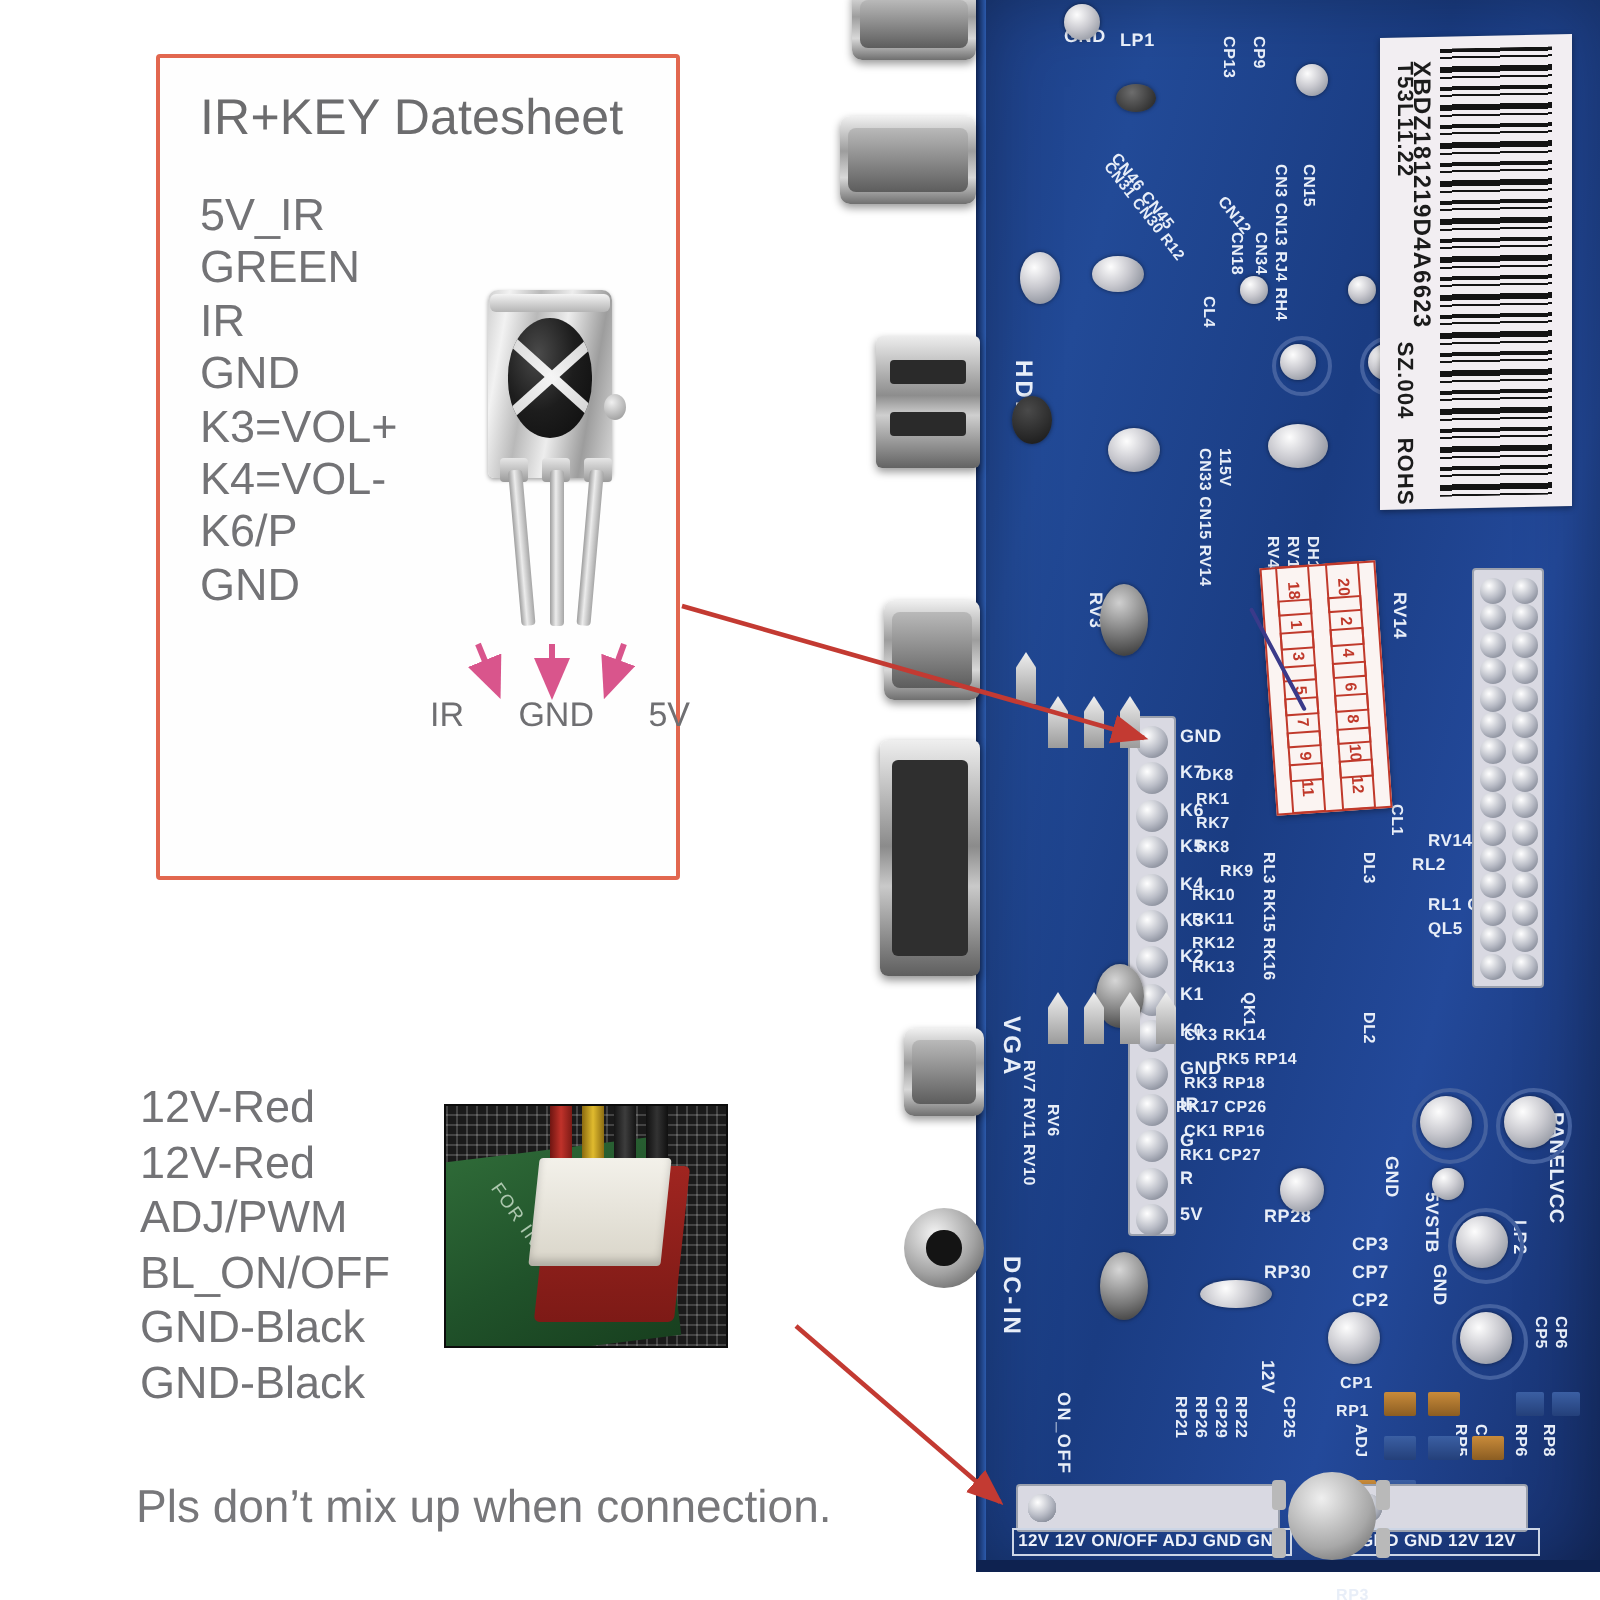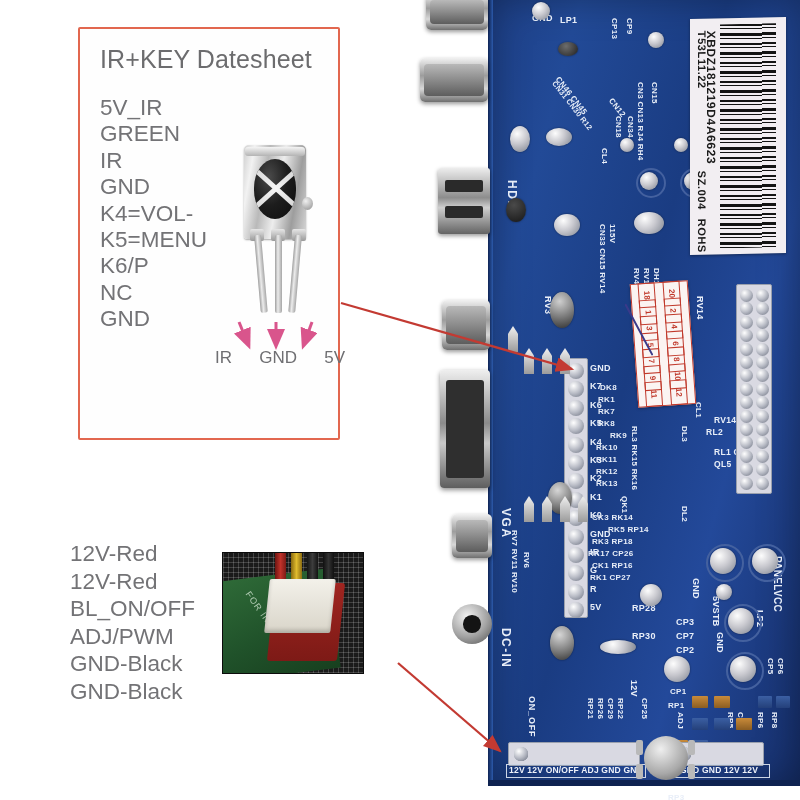--- a/index.html
+++ b/index.html
@@ -468,24 +468,23 @@
     <div class="qc-pen"></div>
   </div>
 
   <div class="ds-box"></div>
   <div class="ds-title">IR+KEY Datesheet</div>
   <div class="ds-list" id="dslist">
       <div>5V_IR</div>
       <div>GREEN</div>
       <div>IR</div>
       <div>GND</div>
+      <div>K3=VOL+</div>
       <div>K4=VOL-</div>
-      <div>K5=MENU</div>
       <div>K6/P</div>
-      <div>NC</div>
       <div>GND</div>
     </div>
 
   <div class="ir-photo">
     <div class="ir-body"></div>
     <div class="ir-lip"></div>
     <div class="ir-dome"></div>
     <div class="ir-knob"></div>
     <div class="ir-leg-top t1"></div>
     <div class="ir-leg-top t2"></div>
@@ -496,39 +495,40 @@
   </div>
   <div class="pin-labels" id="pinlabels">
       <span>IR</span>
       <span>GND</span>
       <span>5V</span>
     </div>
 
   <div class="inv-list" id="invlist">
       <div>12V-Red</div>
       <div>12V-Red</div>
+      <div>ADJ/PWM</div>
       <div>BL_ON/OFF</div>
-      <div>ADJ/PWM</div>
       <div>GND-Black</div>
       <div>GND-Black</div>
     </div>
 
   <div class="inv-photo">
     <div class="inv-mesh"></div>
     <div class="inv-green">
       <div class="inv-green-txt">FOR INVERTER</div>
     </div>
     <div class="wire w1"></div>
     <div class="wire w2"></div>
     <div class="wire w3"></div>
     <div class="wire w4"></div>
     <div class="inv-red"></div>
     <div class="inv-white"></div>
   </div>
 
+  <div class="foot-note">Pls don’t mix up when connection.</div>
 
   <svg class="overlay">
     <defs>
       <marker id="redarrow" markerWidth="9" markerHeight="9" refX="7" refY="3.2" orient="auto">
         <path d="M0,0 L8,3.2 L0,6.4 z" fill="#c33a32"></path>
       </marker>
       <marker id="pinkarrow" markerWidth="8" markerHeight="8" refX="5" refY="3" orient="auto">
         <path d="M0,0 L7,3 L0,6 z" fill="#d9558c"></path>
       </marker>
     </defs>

